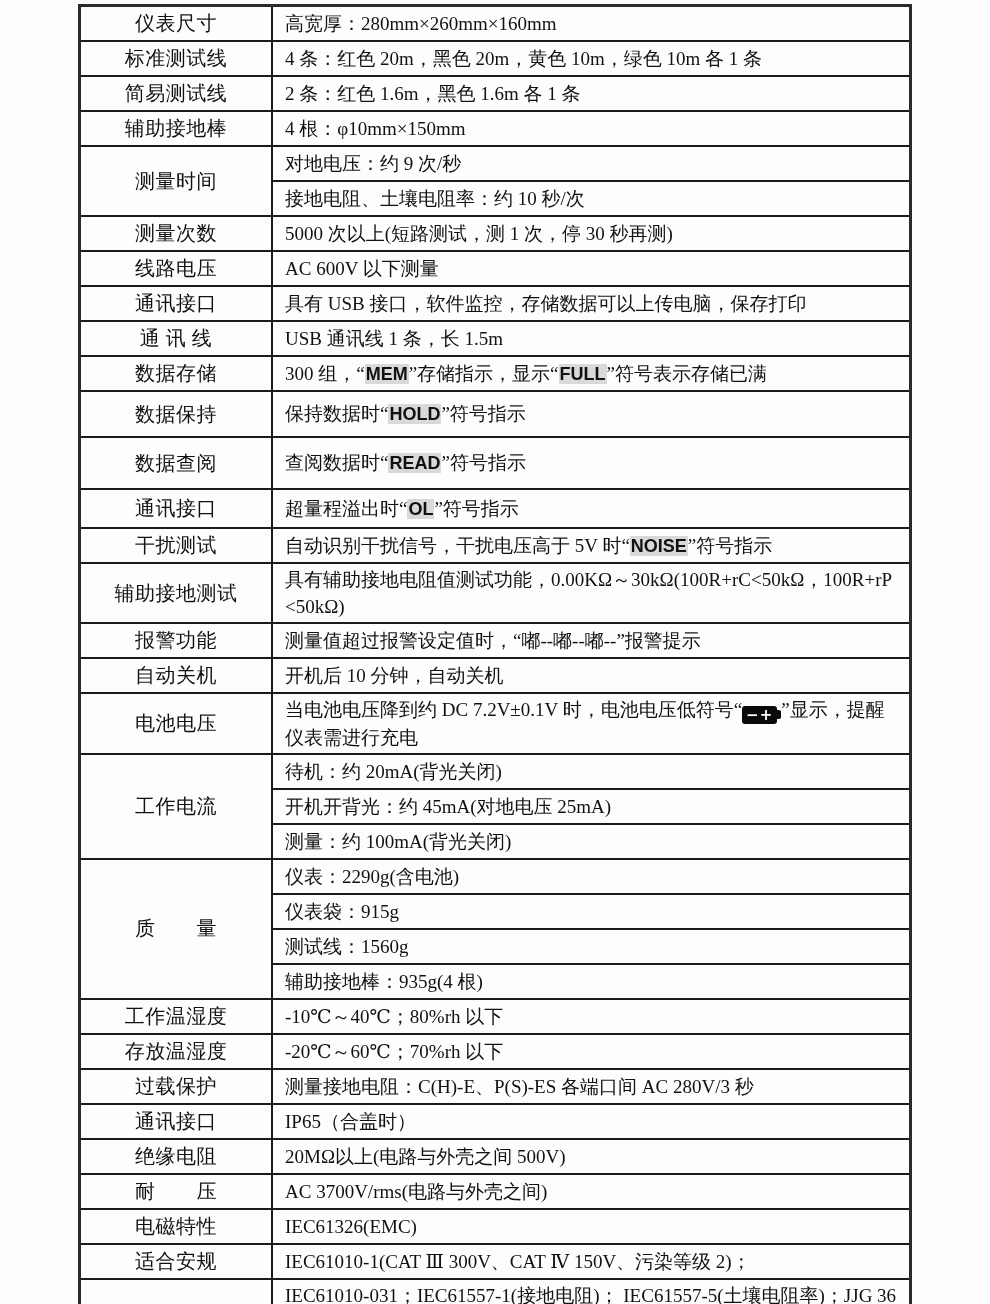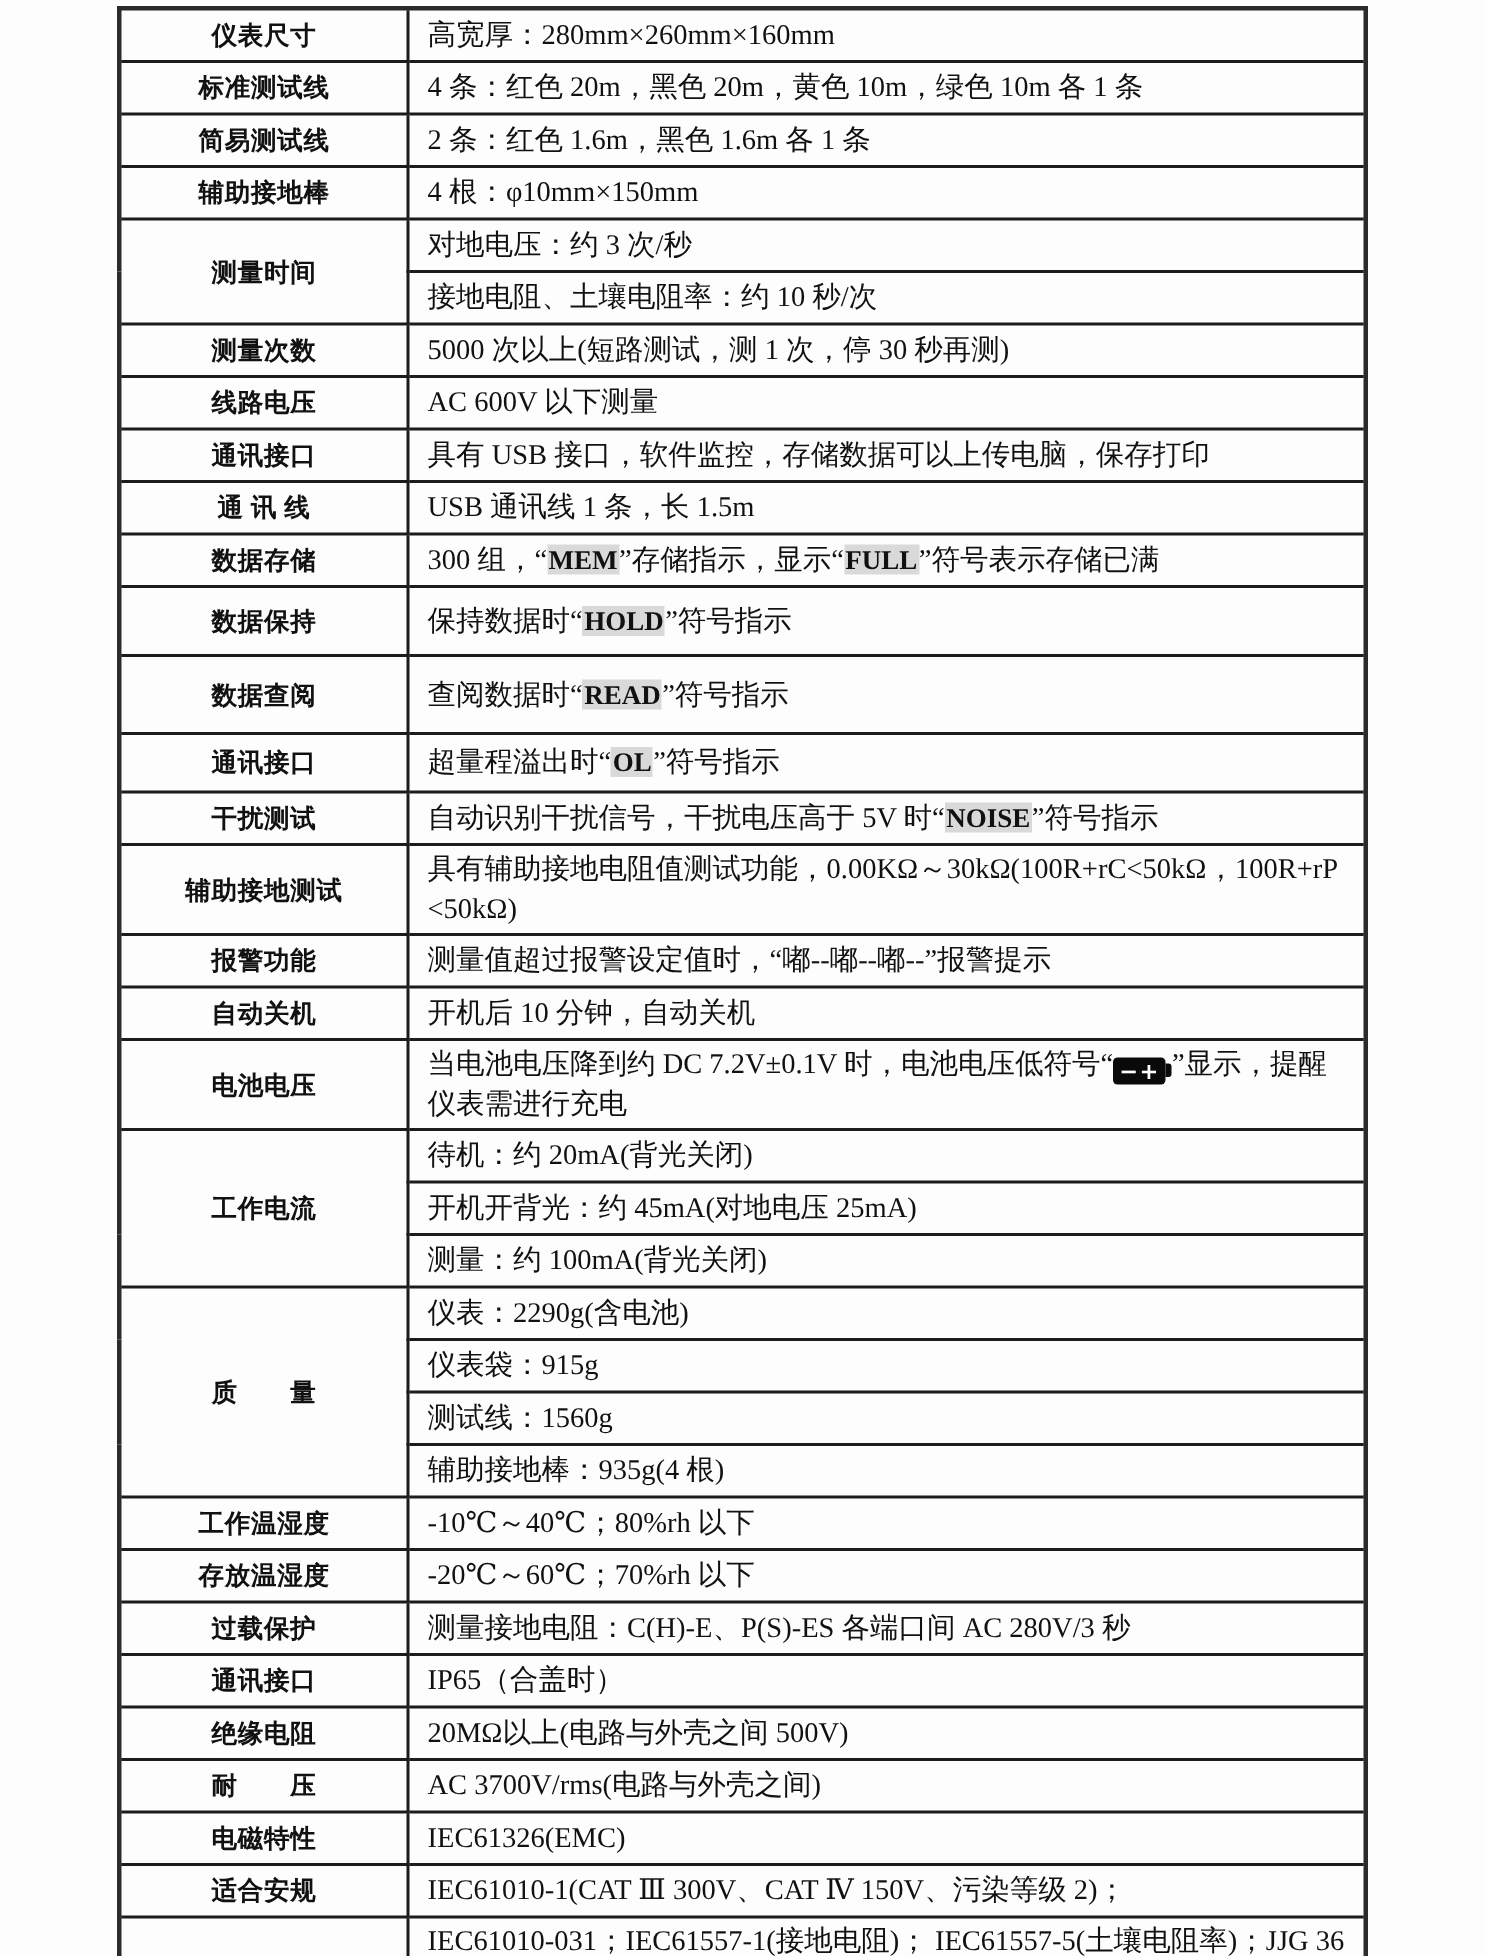--- a/index.html
+++ b/index.html
@@ -25,22 +25,22 @@
     border-collapse: collapse;
     border: 3px solid #2b2b2b;
     table-layout: fixed;
   }
   .spec-table th, .spec-table td {
     border: 2px solid #1c1c1c;
     vertical-align: middle;
   }
   .spec-table th {
     width: 182px;
-    font-size: 17px;
-    font-weight: bold;
+    font-size: 20px;
+    font-weight: normal;
     text-align: center;
     padding: 2px 4px;
     letter-spacing: 0.5px;
     white-space: pre-wrap;
   }
   .spec-table td {
     font-size: 19px;
     line-height: 27px;
     height: 29px;
     padding: 2px 12px 2px 12px;
@@ -48,21 +48,21 @@
     word-break: break-all;
     margin-left: 32px;
   }
   
   .pad-md { height: 33px !important; }
   .pad-lg { height: 40px !important; }
   .pad-xl { height: 46px !important; }
   
   .hl {
     background: #d9d9d9;
-    font-family: Liberation Serif, serif;
+    font-family: Liberation Sans, sans-serif;
     font-weight: bold;
     font-size: 18px;
     padding: 0 1px;
   }
   
   .battery {
     display: inline-block;
     vertical-align: -3px;
     white-space: nowrap;
     line-height: 0;
@@ -107,21 +107,21 @@
         <tr>
           <th rowspan="1">简易测试线</th>
           <td>2 条：红色 1.6m，黑色 1.6m 各 1 条</td>
         </tr>
         <tr>
           <th rowspan="1">辅助接地棒</th>
           <td>4 根：φ10mm×150mm</td>
         </tr>
         <tr>
           <th rowspan="2">测量时间</th>
-          <td>对地电压：约 3 次/秒</td>
+          <td>对地电压：约 9 次/秒</td>
         </tr>
         <tr>
           <td>接地电阻、土壤电阻率：约 10 秒/次</td>
         </tr>
         <tr>
           <th rowspan="1">测量次数</th>
           <td>5000 次以上(短路测试，测 1 次，停 30 秒再测)</td>
         </tr>
         <tr>
           <th rowspan="1">线路电压</th>

